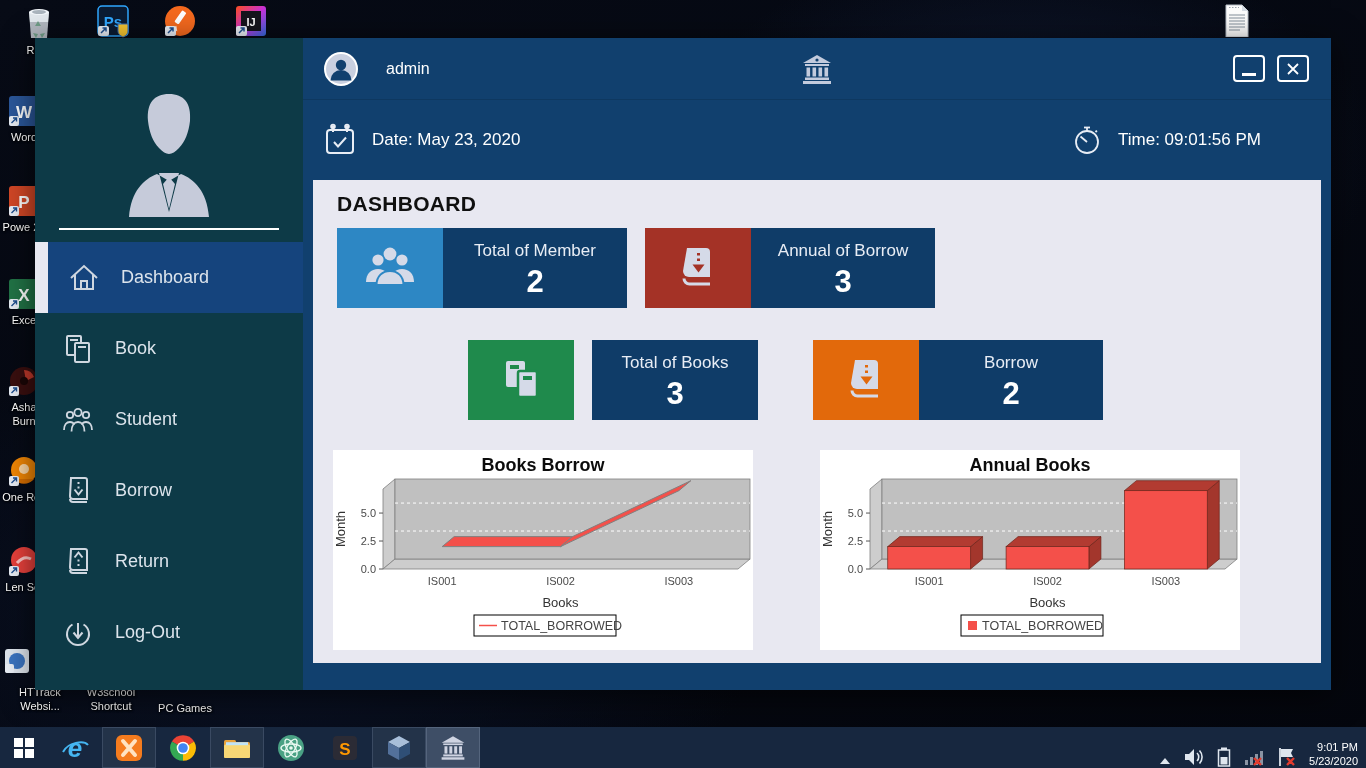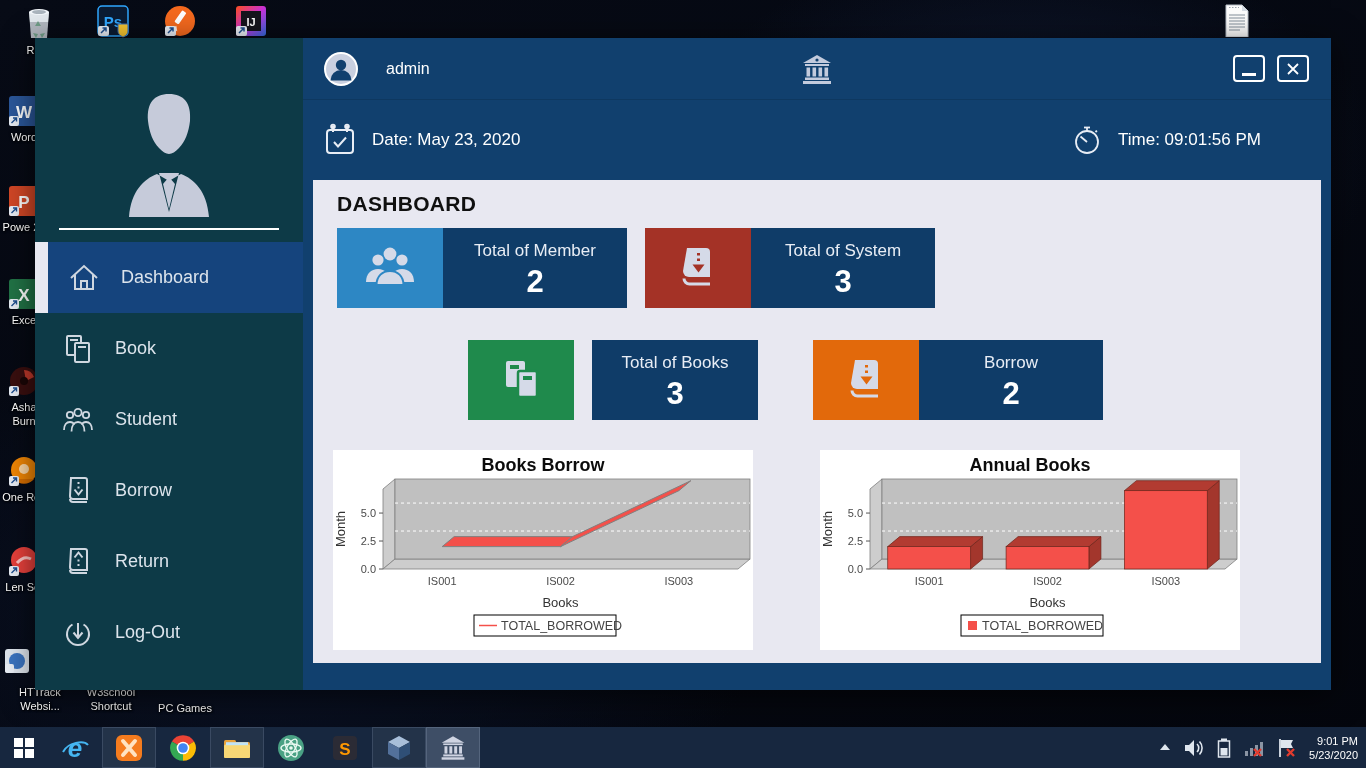--- a/index.html
+++ b/index.html
@@ -54,21 +54,21 @@
   .chart-svg { display:block; font-family:"Liberation Sans", sans-serif; }
   
   .taskbar {
     position:absolute; left:0; bottom:0; width:1366px; height:41px;
     background:#17273f; display:flex; align-items:stretch; z-index:50;
   }
   .tb-btn { width:54px; display:flex; align-items:center; justify-content:center; cursor:pointer; }
   .tb-btn.start { width:48px; }
   .tb-btn.open { background:#233349; box-shadow:inset 0 0 0 1px #3a4a62; }
   .tb-btn.active { background:#3e4e66; box-shadow:inset 0 0 0 1px #55657d; }
-  .tray { margin-left:auto; display:flex; align-items:center; gap:11px; padding-right:8px; }
+  .tray { margin-left:auto; display:flex; align-items:flex-end; gap:11px; padding-right:8px; }
   .tray-icon { display:flex; align-items:center; justify-content:center; cursor:pointer; }
   .tray-clock { color:#fff; font-size:11px; text-align:right; line-height:14px; cursor:default; }
 </style>
 </head>
 <body>
 
 <div class="dicon" style="left:10px; top:2px; width:58px;">
   <svg width="36" height="38" viewBox="0 0 36 38">
     <path d="M8 10 L28 10 L26 36 L10 36 Z" fill="#cfd6dd" opacity=".85"></path>
     <path d="M8 10 L28 10 L27 20 L9 20 Z" fill="#e8edf2" opacity=".9"></path>
@@ -365,21 +365,21 @@
       <div class="card" style="left:332px; top:48px;">
         <div class="card-icon" style="--accent: #a43226;">
           <svg width="56" height="56" viewBox="0 0 56 56">
             <path d="M17 8 h19 a4 4 0 0 1 4 4 v25 h-21 a6 6 0 0 1 -6 -6 z" fill="#d5dae8"></path>
             <path d="M14 38.5 a5.5 5.5 0 0 0 5.5 5.5 h20.5" stroke="#d5dae8" stroke-width="3" fill="none"></path>
             <line x1="28.5" y1="13" x2="28.5" y2="24" stroke="var(--accent)" stroke-width="3" stroke-dasharray="2.5 3"></line>
             <polygon points="22.5,24.5 34.5,24.5 28.5,32.5" fill="var(--accent)"></polygon>
           </svg>
         </div>
         <div class="card-body">
-          <div class="card-label">Total of System</div>
+          <div class="card-label">Annual of Borrow</div>
           <div class="card-value">3</div>
         </div>
       </div>
 
 
       <div class="card" style="left:155px; top:160px;gap:18px;">
         <div class="card-icon" style="--accent: #1f8a4c;">
           <svg width="56" height="56" viewBox="0 0 56 56">
             <rect x="13" y="9" width="19" height="26" rx="2" fill="#d5dae8"></rect>
             <rect x="17" y="13" width="9" height="4" fill="var(--accent)"></rect>

